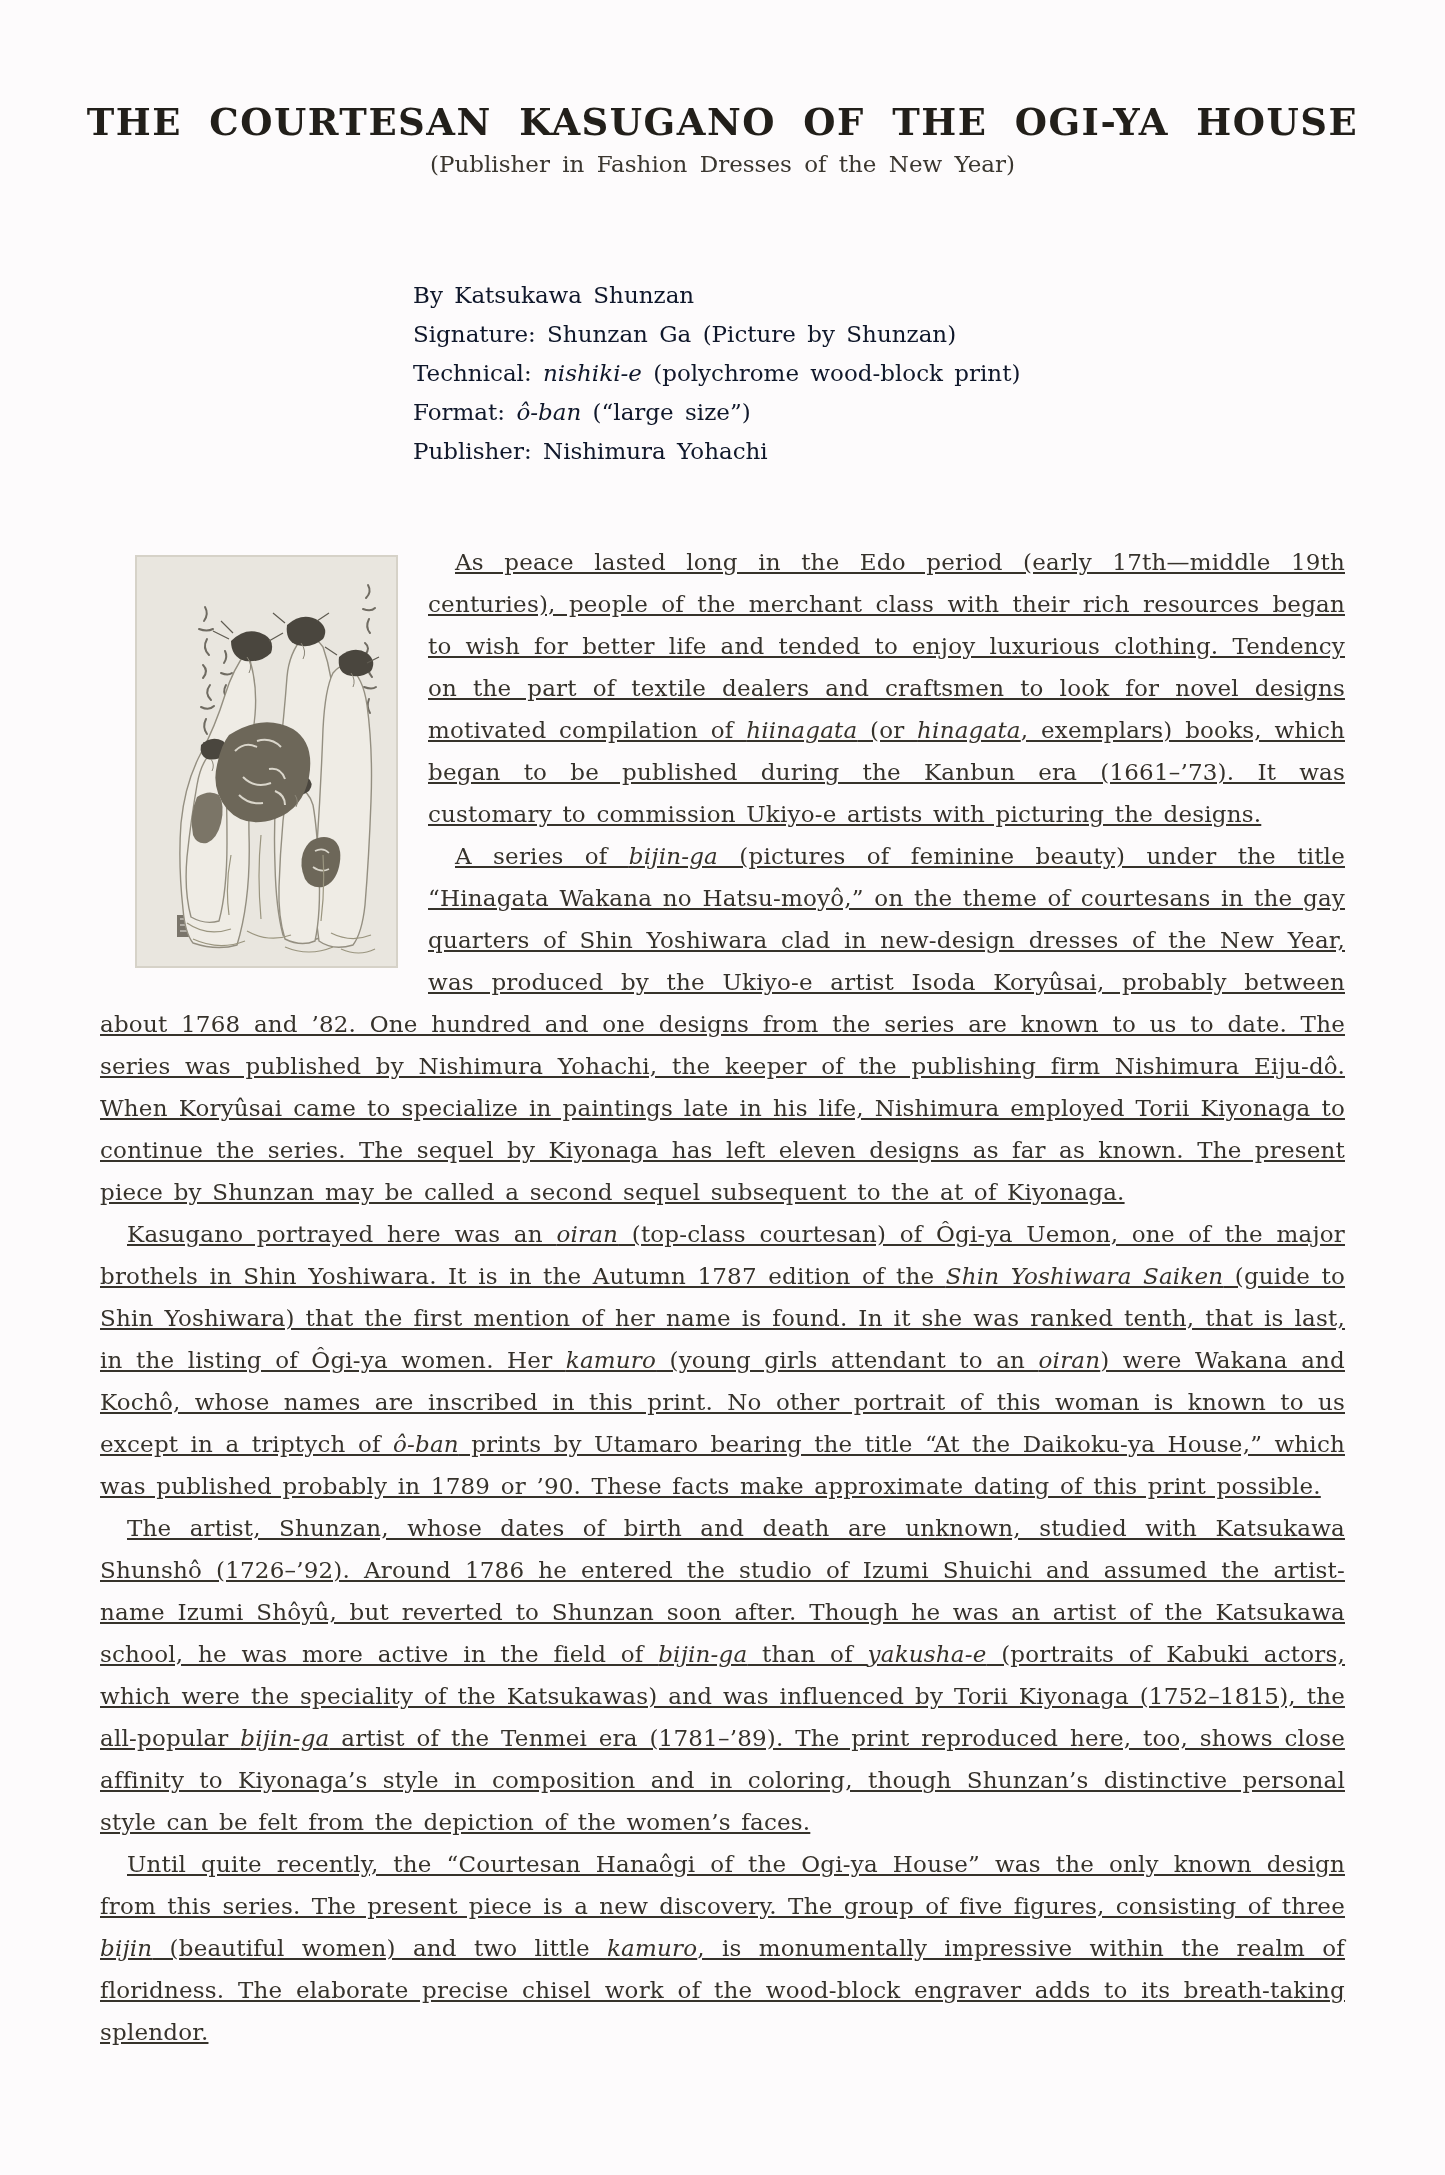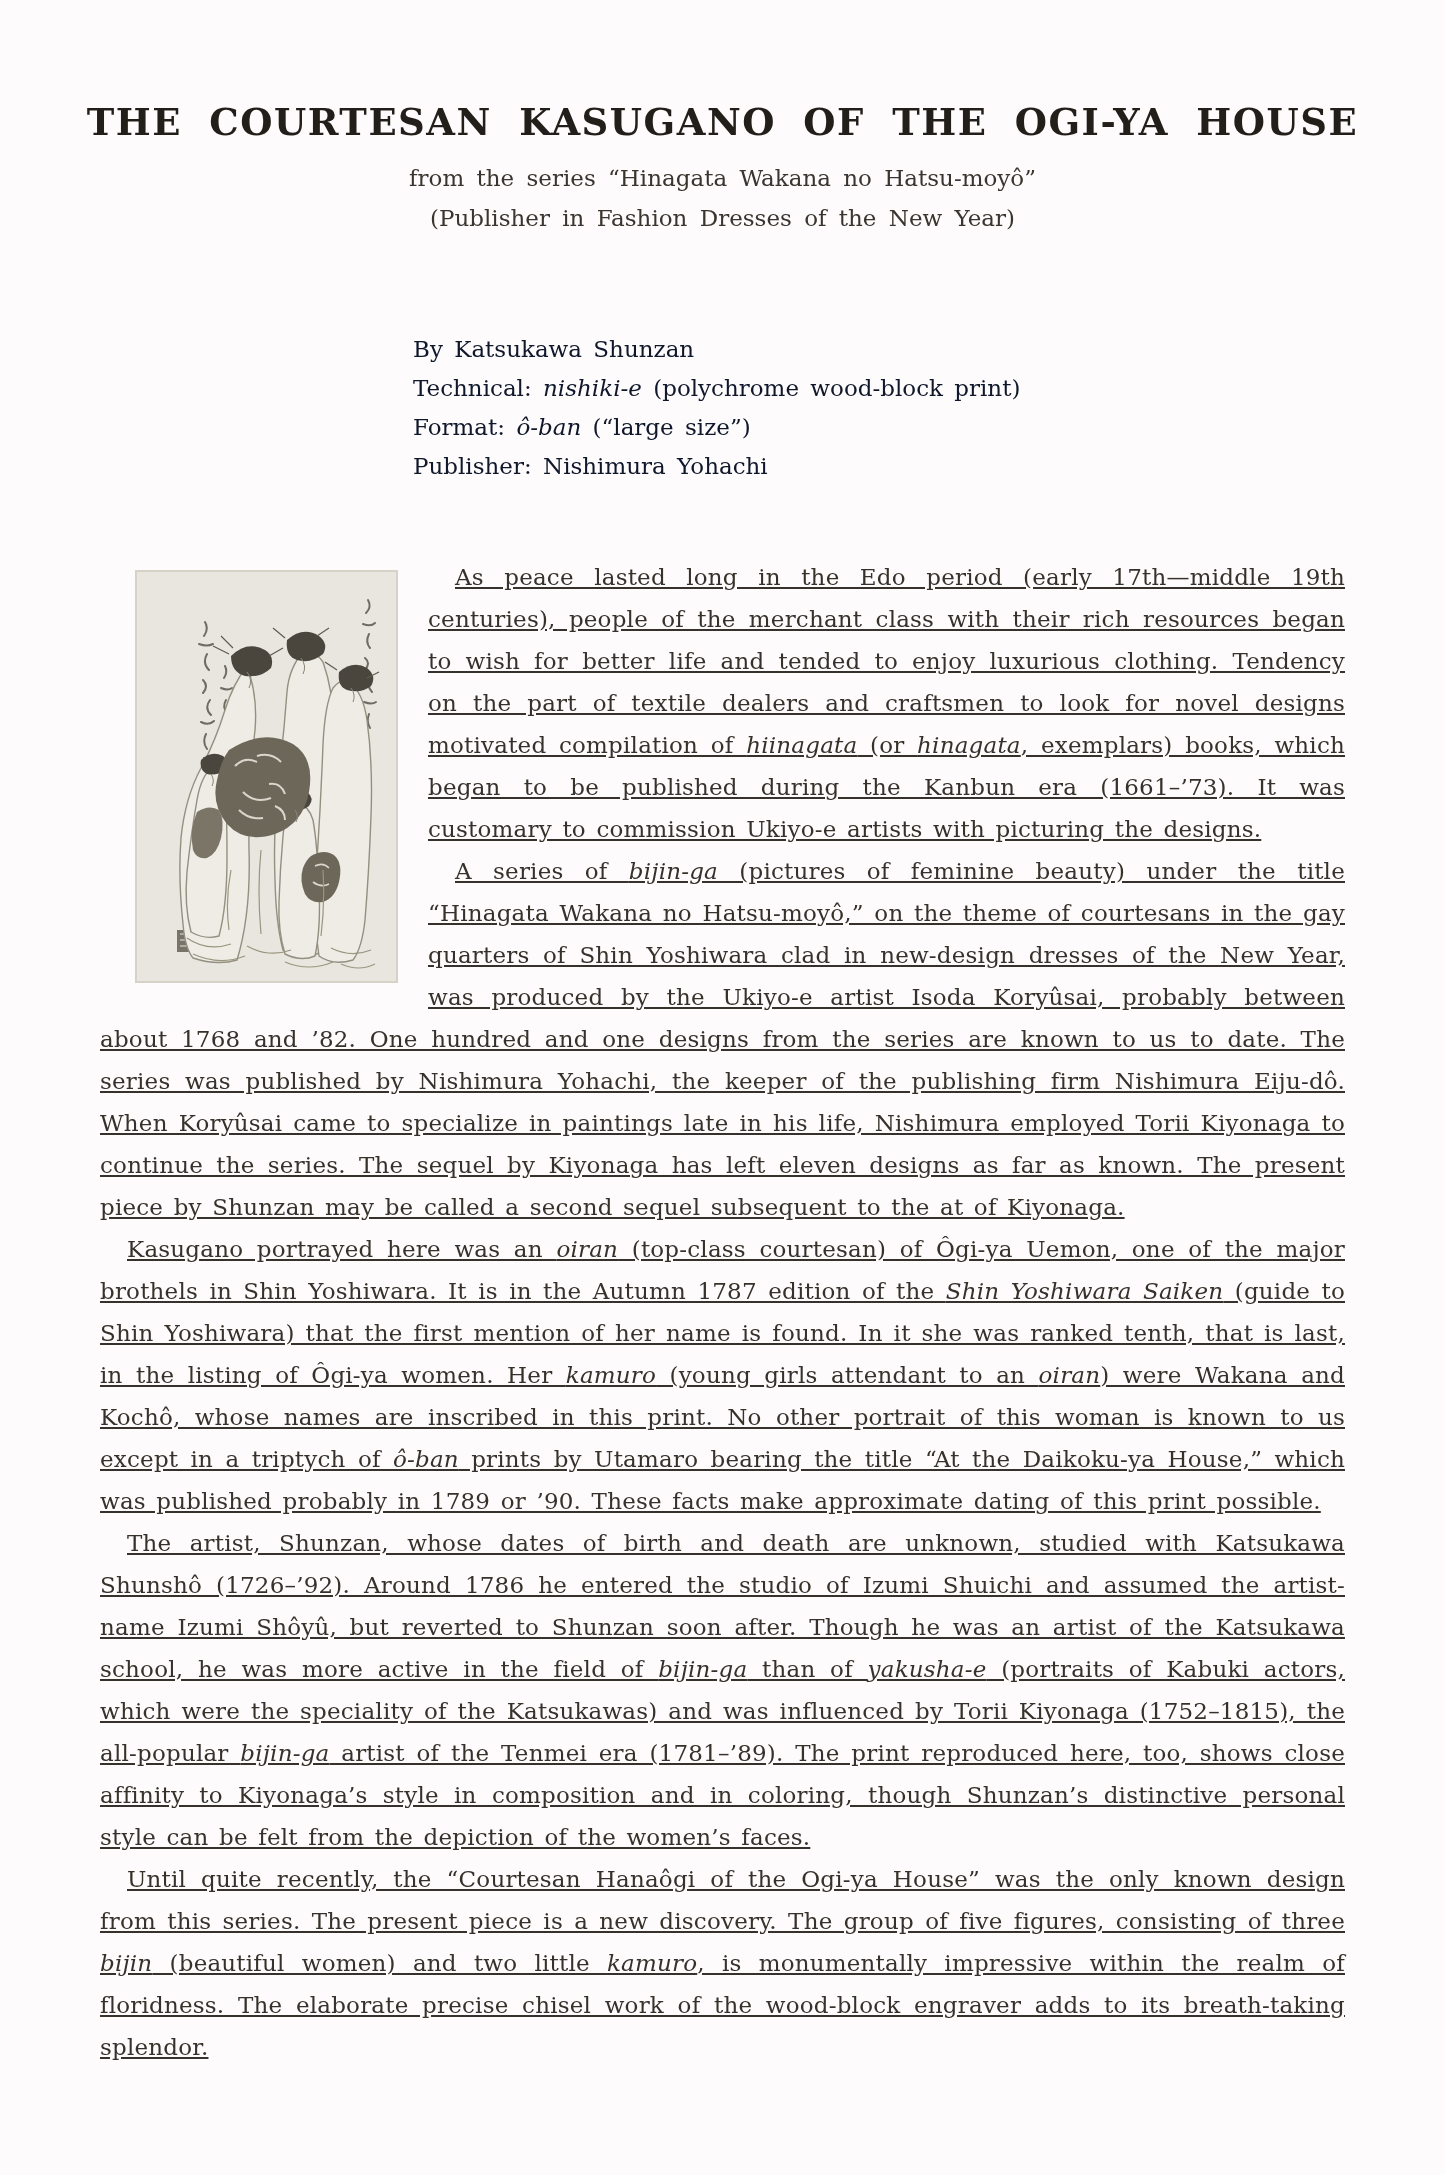--- a/index.html
+++ b/index.html
@@ -57,25 +57,25 @@
   }
   figure.print svg{display:block;width:100%;height:100%;}
   i{font-style:italic;}
 </style>
 </head>
 <body>
 
 <div class="page">
 
   <h1 class="title">THE COURTESAN KASUGANO OF THE OGI-YA HOUSE</h1>
-  <div class="subtitle first">from the series “Hinagata Wakana no Hatsu-moyô”</div>
   <div class="subtitle">(Publisher in Fashion Dresses of the New Year)</div>
 
   <div class="meta">
     <div><span>By Katsukawa Shunzan</span></div>
+    <div><span>Signature: Shunzan Ga (Picture by Shunzan)</span></div>
     <div><span>Technical: </span><i>nishiki-e</i><span> (polychrome wood-block print)</span></div>
     <div><span>Format: </span><i>ô-ban</i><span> (“large size”)</span></div>
     <div><span>Publisher: Nishimura Yohachi</span></div>
   </div>
 
   <article>
 
     <figure class="print" aria-label="ukiyo-e print reproduction: three courtesans and two kamuro in patterned kimono with calligraphy inscriptions and seal">
       <svg viewBox="0 0 263 413" xmlns="http://www.w3.org/2000/svg">
         <rect x="0" y="0" width="263" height="413" fill="#e9e6df"></rect>

